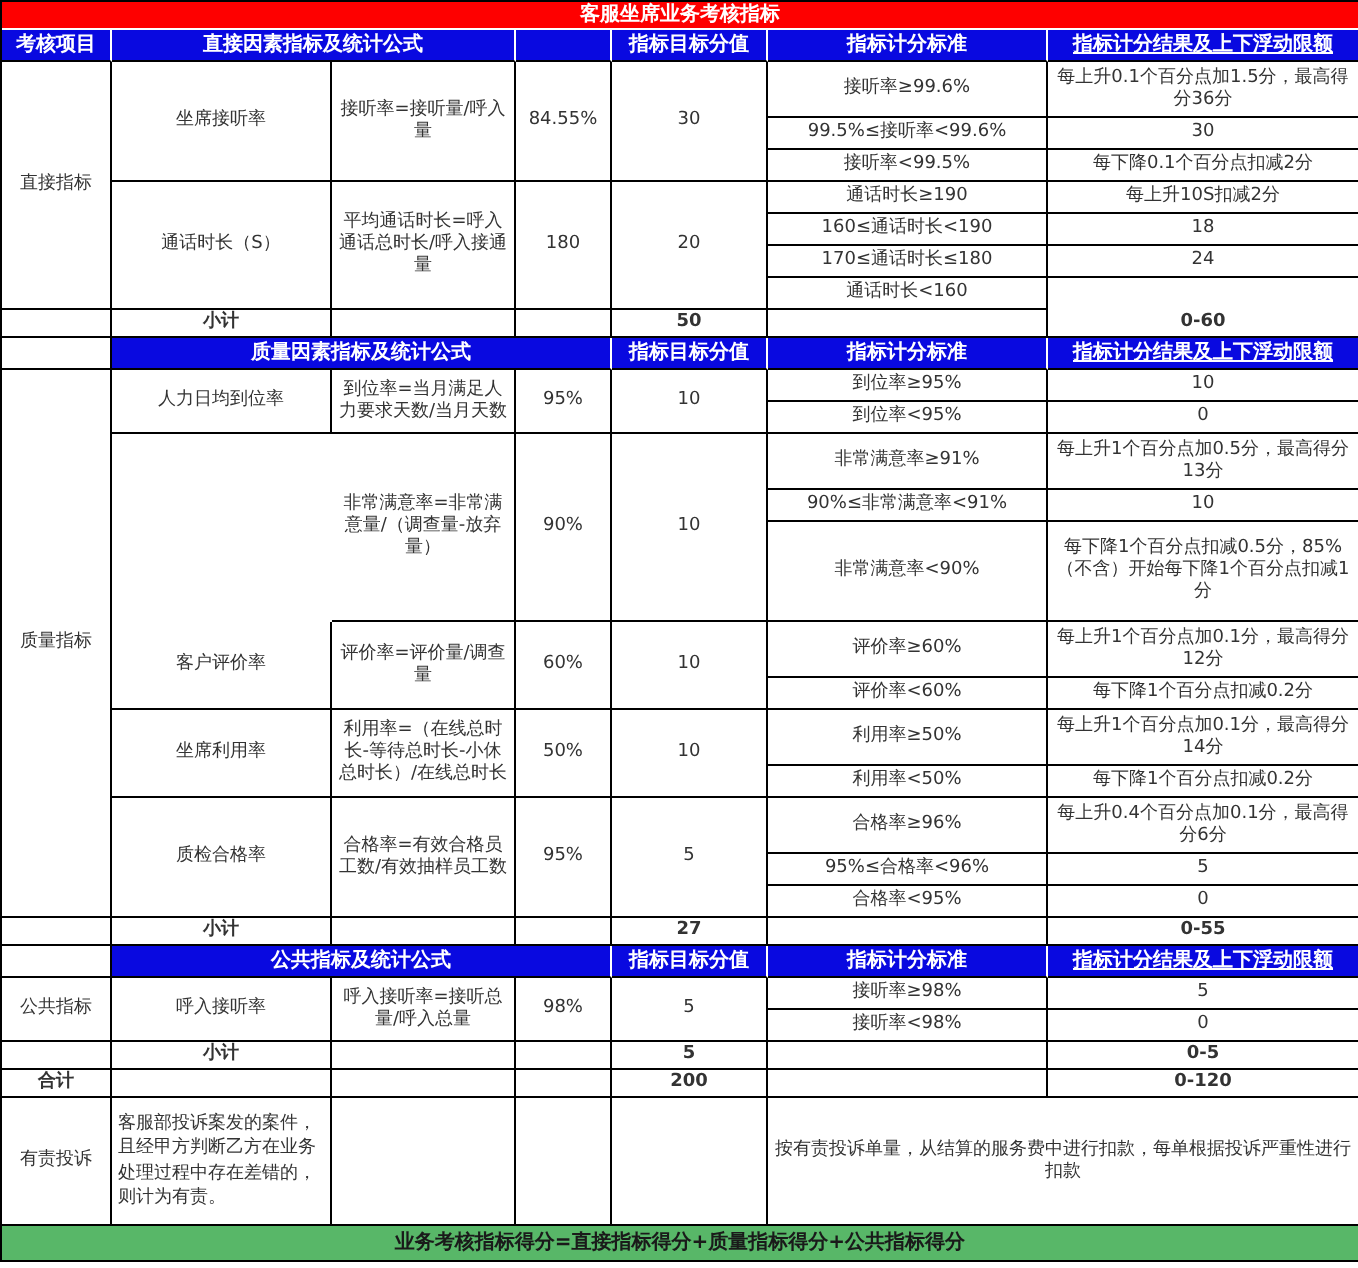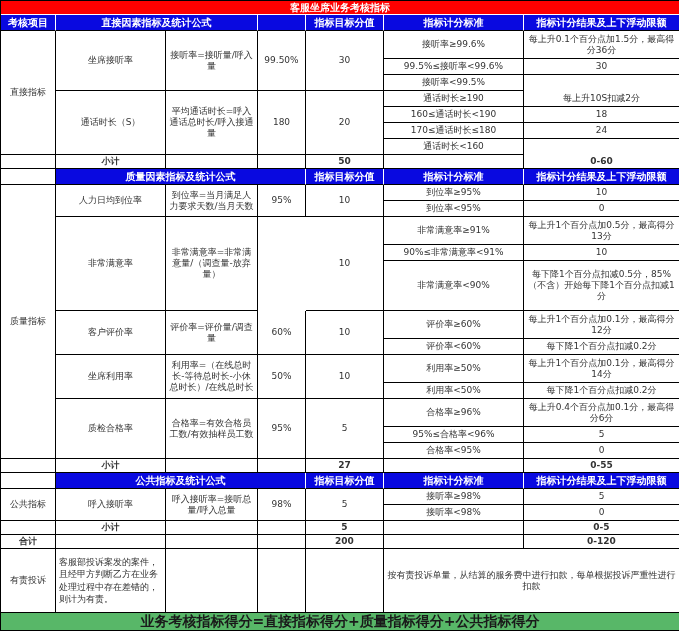--- a/index.html
+++ b/index.html
@@ -27,51 +27,52 @@
     border-right:1px solid var(--line);
     border-bottom:1px solid var(--line);
     box-sizing:border-box;
     padding:0 2px;
     font-size:9px;line-height:11px;
     overflow:hidden;
     background:#fff;
   }
   .title{background:var(--title-bg);color:#fff;font-weight:bold;font-size:10px;border-bottom-color:#fff;}
   .hdr{background:var(--hdr-bg);color:#fff;font-weight:bold;font-size:10px;border-right-color:#fff;}
-  .hdr.last{border-right-color:var(--line);}
+  .hdr.last{border-right-color:var(--line);text-decoration:underline;}
   .b{font-weight:bold;}
   .left{justify-content:flex-start;text-align:left;line-height:12.5px;padding:1px 3px;}
-  .green{background:var(--green-bg);font-weight:bold;color:#1a1a1a;font-size:14px;}
+  .green{background:var(--green-bg);font-weight:bold;color:#1a1a1a;font-size:10px;}
 </style>
 </head>
 <body>
 
 <div class="sheet">
 <div class="grid">
 
   <div class="c title" style="grid-area:1/1/2/8">客服坐席业务考核指标</div>
 
   <div class="c hdr" style="grid-area:2/1/3/2">考核项目</div>
   <div class="c hdr" style="grid-area:2/2/3/4">直接因素指标及统计公式</div>
   <div class="c hdr" style="grid-area:2/4/3/5"></div>
   <div class="c hdr" style="grid-area:2/5/3/6">指标目标分值</div>
   <div class="c hdr" style="grid-area:2/6/3/7">指标计分标准</div>
   <div class="c hdr last" style="grid-area:2/7/3/8">指标计分结果及上下浮动限额</div>
 
   <div class="c" style="grid-area:3/1/10/2">直接指标</div>
 
   <div class="c" style="grid-area:3/2/6/3">坐席接听率</div>
   <div class="c" style="grid-area:3/3/6/4">接听率=接听量/呼入量</div>
-  <div class="c" style="grid-area:3/4/6/5">99.50%</div>
+  <div class="c" style="grid-area:3/4/6/5">84.55%</div>
   <div class="c" style="grid-area:3/5/6/6">30</div>
   <div class="c" style="grid-area:3/6/4/7">接听率≥99.6%</div>
   <div class="c" style="grid-area:3/7/4/8">每上升0.1个百分点加1.5分，最高得分36分</div>
   <div class="c" style="grid-area:4/6/5/7">99.5%≤接听率&lt;99.6%</div>
   <div class="c" style="grid-area:4/7/5/8">30</div>
   <div class="c" style="grid-area:5/6/6/7">接听率&lt;99.5%</div>
+  <div class="c" style="grid-area:5/7/6/8">每下降0.1个百分点扣减2分</div>
 
   <div class="c" style="grid-area:6/2/10/3">通话时长（S）</div>
   <div class="c" style="grid-area:6/3/10/4">平均通话时长=呼入通话总时长/呼入接通量</div>
   <div class="c" style="grid-area:6/4/10/5">180</div>
   <div class="c" style="grid-area:6/5/10/6">20</div>
   <div class="c" style="grid-area:6/6/7/7">通话时长≥190</div>
   <div class="c" style="grid-area:6/7/7/8">每上升10S扣减2分</div>
   <div class="c" style="grid-area:7/6/8/7">160≤通话时长&lt;190</div>
   <div class="c" style="grid-area:7/7/8/8">18</div>
   <div class="c" style="grid-area:8/6/9/7">170≤通话时长≤180</div>
@@ -96,22 +97,22 @@
 
   <div class="c" style="grid-area:12/2/14/3">人力日均到位率</div>
   <div class="c" style="grid-area:12/3/14/4">到位率=当月满足人力要求天数/当月天数</div>
   <div class="c" style="grid-area:12/4/14/5">95%</div>
   <div class="c" style="grid-area:12/5/14/6">10</div>
   <div class="c" style="grid-area:12/6/13/7">到位率≥95%</div>
   <div class="c" style="grid-area:12/7/13/8">10</div>
   <div class="c" style="grid-area:13/6/14/7">到位率&lt;95%</div>
   <div class="c" style="grid-area:13/7/14/8">0</div>
 
-  <div class="c" style="grid-area:14/2/17/3">非常满意率</div>
   <div class="c" style="grid-area:14/3/17/4">非常满意率=非常满意量/（调查量-放弃量）</div>
+  <div class="c" style="grid-area:14/4/17/5">90%</div>
   <div class="c" style="grid-area:14/5/17/6">10</div>
   <div class="c" style="grid-area:14/6/15/7">非常满意率≥91%</div>
   <div class="c" style="grid-area:14/7/15/8">每上升1个百分点加0.5分，最高得分13分</div>
   <div class="c" style="grid-area:15/6/16/7">90%≤非常满意率&lt;91%</div>
   <div class="c" style="grid-area:15/7/16/8">10</div>
   <div class="c" style="grid-area:16/6/17/7">非常满意率&lt;90%</div>
   <div class="c" style="grid-area:16/7/17/8">每下降1个百分点扣减0.5分，85%（不含）开始每下降1个百分点扣减1分</div>
 
   <div class="c" style="grid-area:17/2/19/3">客户评价率</div>
   <div class="c" style="grid-area:17/3/19/4">评价率=评价量/调查量</div>

